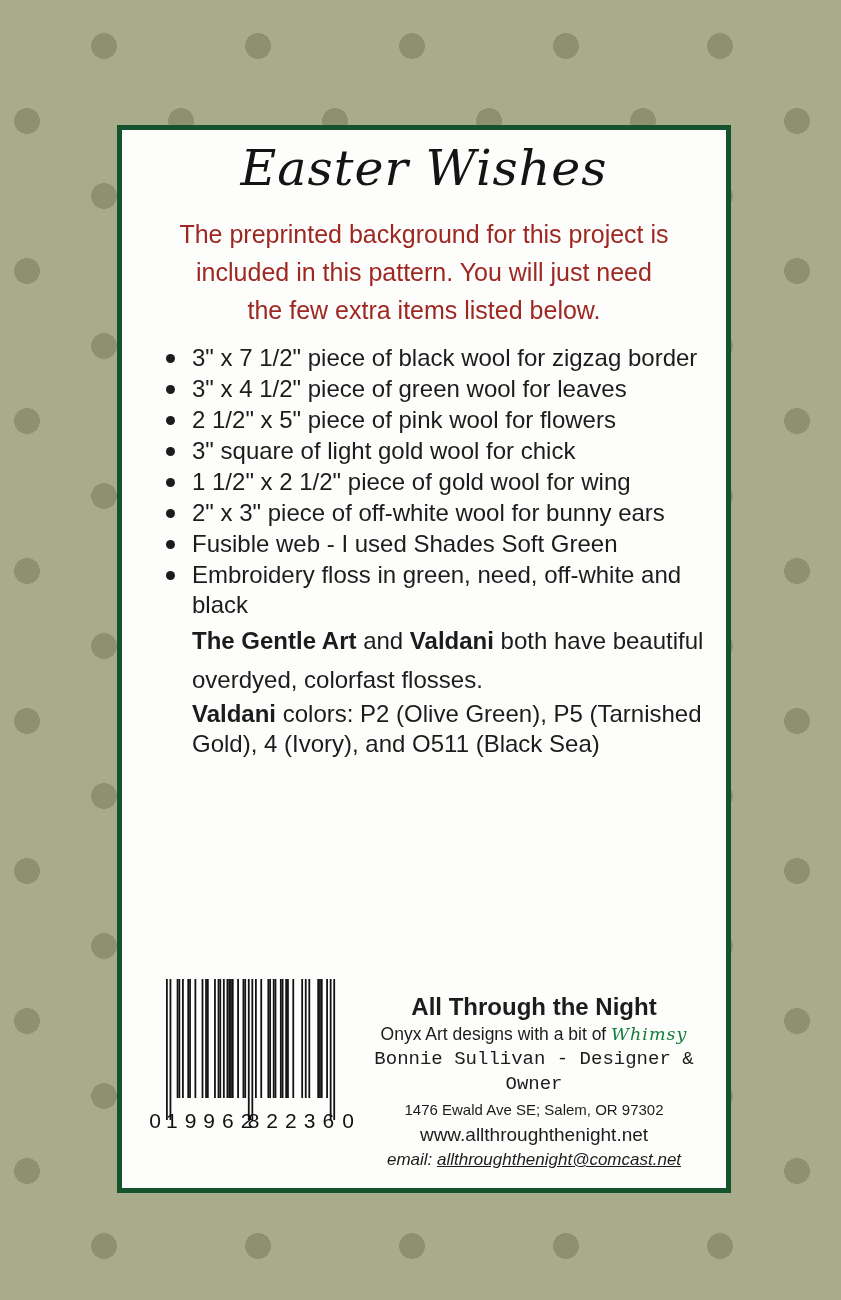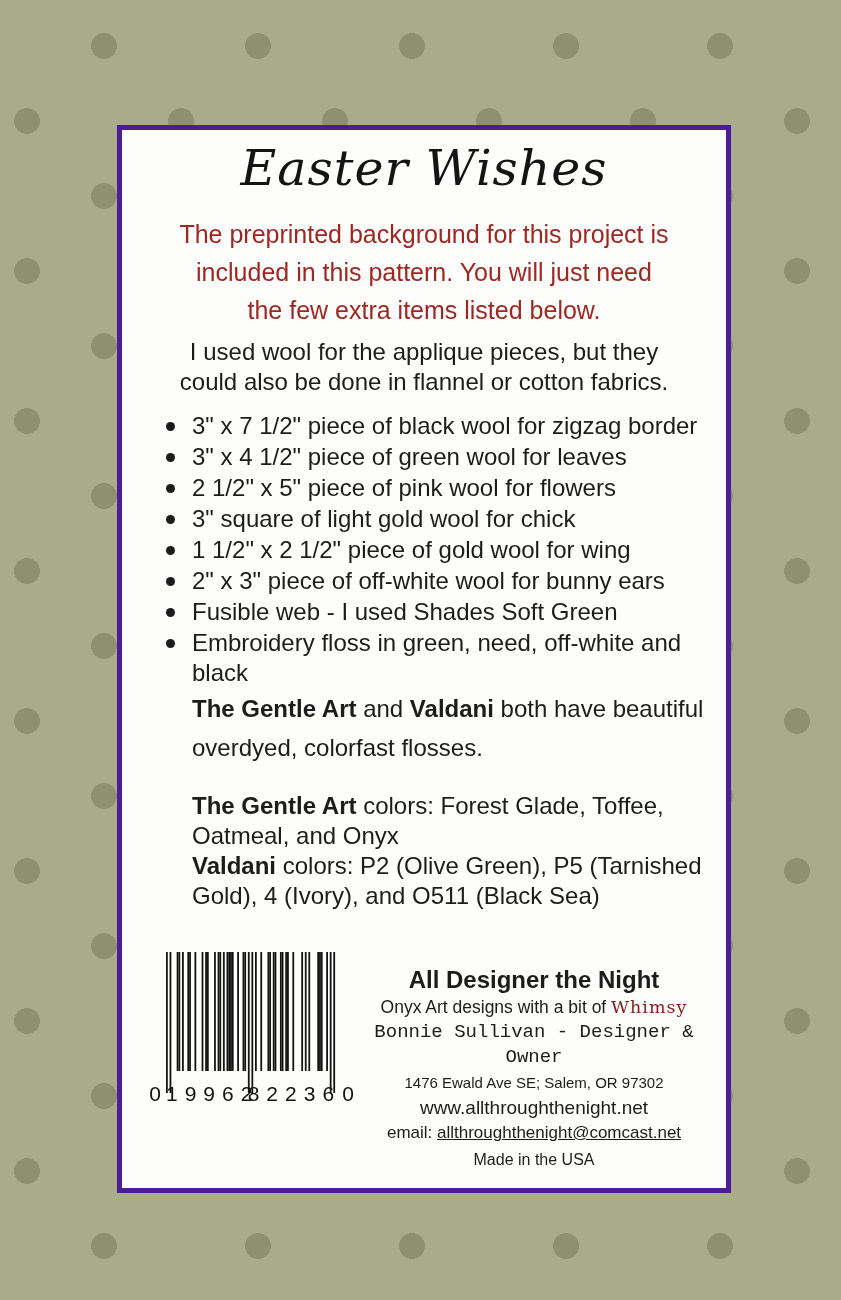--- a/index.html
+++ b/index.html
@@ -13,21 +13,21 @@
     background-size: 154px 150px, 154px 150px;
     background-position: 27px -29px, -50px 46px;
     position: relative;
     overflow: hidden;
   }
   .card {
     position: absolute;
     left: 117px; top: 125px;
     width: 614px; height: 1068px;
     background: #fdfdfb;
-    border: 5px solid #4c1d95;
+    border: 5px solid #14532d;
     padding: 8px 20px 0 20px;
     color: #1c1c1c;
   }
   .title {
     font-family: "DejaVu Serif", serif;
     font-style: italic;
     font-weight: normal;
     font-size: 49px;
     text-align: center;
     letter-spacing: 1px;
@@ -89,59 +89,57 @@
   .company {
     flex: 1;
     text-align: center;
     padding-top: 18px;
     line-height: 25px;
   }
   .co-name { font-weight: bold; font-size: 24px; margin-bottom: 3px; }
   .co-tagline { font-size: 17.5px; }
   .whimsy {
     font-family: "DejaVu Serif", serif;
-    color: #7f1d1d;
+    color: #15803d;
     letter-spacing: 1px;
+    font-style: italic;
   }
   .co-owner { font-size: 19px; font-family: Liberation Mono, monospace; }
   .co-address { font-size: 15px; }
   .co-website { font-size: 19px; }
-  .co-email { font-size: 17px; }
+  .co-email { font-size: 17px; font-style: italic; }
   .co-email .addr { text-decoration: underline; }
   .co-made { font-size: 16px; margin-top: 2px; }
 </style>
 </head>
 <body>
 
 <div class="page">
   <div class="card">
 
     <h1 class="title">Easter Wishes</h1>
 
     <p class="notice">The preprinted background for this project is
 included in this pattern.  You will just need
 the few extra items listed below.</p>
 
-    <p class="intro">I used wool for the applique pieces, but they
-could also be done in flannel or cotton fabrics.</p>
 
     <ul class="bullets">
         <li>3" x 7 1/2" piece of black wool for zigzag border</li>
         <li>3" x 4 1/2" piece of green wool for leaves</li>
         <li>2 1/2" x 5" piece of pink wool for flowers</li>
         <li>3" square of light gold wool for chick</li>
         <li>1 1/2" x 2 1/2" piece of gold wool for wing</li>
         <li>2" x 3" piece of off-white wool for bunny ears</li>
         <li>Fusible web - I used Shades Soft Green</li>
         <li>Embroidery floss in green, need, off-white and black</li>
       </ul>
 
     <p class="note indent"><span class="bold-seg">The Gentle Art</span><span> and </span><span class="bold-seg">Valdani</span><span> both have beautiful overdyed, colorfast flosses.</span></p>
 
-    <p class="colors indent first"><span class="bold-seg">The Gentle Art</span><span> colors:  Forest Glade, Toffee, Oatmeal, and Onyx</span></p>
     <p class="colors indent"><span class="bold-seg">Valdani</span><span> colors:  P2 (Olive Green), P5 (Tarnished Gold), 4 (Ivory), and O511 (Black Sea)</span></p>
 
     <div class="footer">
       <div class="barcode">
         <svg id="barcode-svg" width="206" height="160" viewBox="0 0 206 160">
             <rect x="18.00" y="3" width="1.78" height="141" fill="#121212"></rect>
             <rect x="21.56" y="3" width="1.78" height="141" fill="#121212"></rect>
             <rect x="28.68" y="3" width="1.78" height="119" fill="#121212"></rect>
             <rect x="30.46" y="3" width="1.78" height="119" fill="#121212"></rect>
             <rect x="34.02" y="3" width="1.78" height="119" fill="#121212"></rect>
@@ -184,24 +182,23 @@
             <rect x="178.20" y="3" width="1.78" height="119" fill="#121212"></rect>
             <rect x="181.76" y="3" width="1.78" height="141" fill="#121212"></rect>
             <rect x="185.32" y="3" width="1.78" height="141" fill="#121212"></rect>
             <text x="7.0" y="152" font-size="21" font-family="Liberation Sans, sans-serif" fill="#121212" text-anchor="middle">0</text>
             <text x="64.7" y="152" font-size="21" font-family="Liberation Sans, sans-serif" fill="#121212" text-anchor="middle" letter-spacing="7">19962</text>
             <text x="146.4" y="152" font-size="21" font-family="Liberation Sans, sans-serif" fill="#121212" text-anchor="middle" letter-spacing="7">82236</text>
             <text x="200.1" y="152" font-size="21" font-family="Liberation Sans, sans-serif" fill="#121212" text-anchor="middle">0</text>
           </svg>
       </div>
       <div class="company">
-        <div class="co-name">All Designer the Night</div>
+        <div class="co-name">All Through the Night</div>
         <div class="co-tagline"><span>Onyx Art designs with a bit of </span><span class="whimsy">Whimsy</span></div>
         <div class="co-owner">Bonnie Sullivan - Designer &amp; Owner</div>
         <div class="co-address">1476 Ewald Ave SE; Salem, OR  97302</div>
         <div class="co-website">www.allthroughthenight.net</div>
         <div class="co-email"><span>email: </span><span class="addr">allthroughthenight@comcast.net</span></div>
-        <div class="co-made">Made in the USA</div>
       </div>
     </div>
 
   </div>
 </div>
 
 </body></html>

